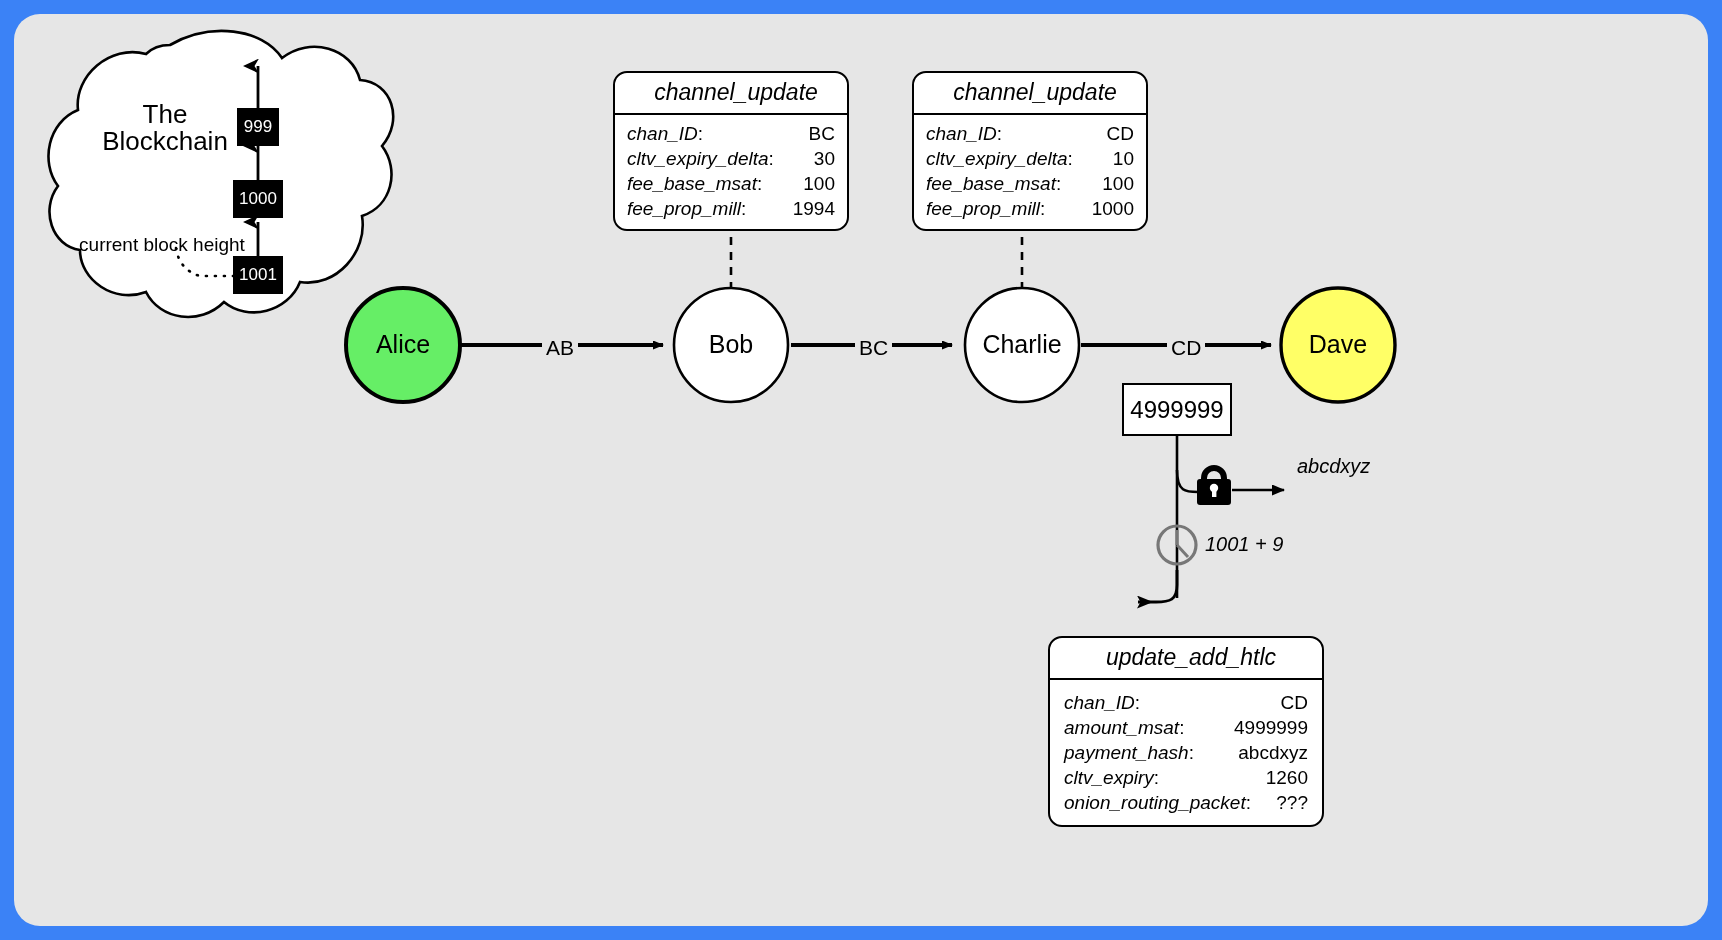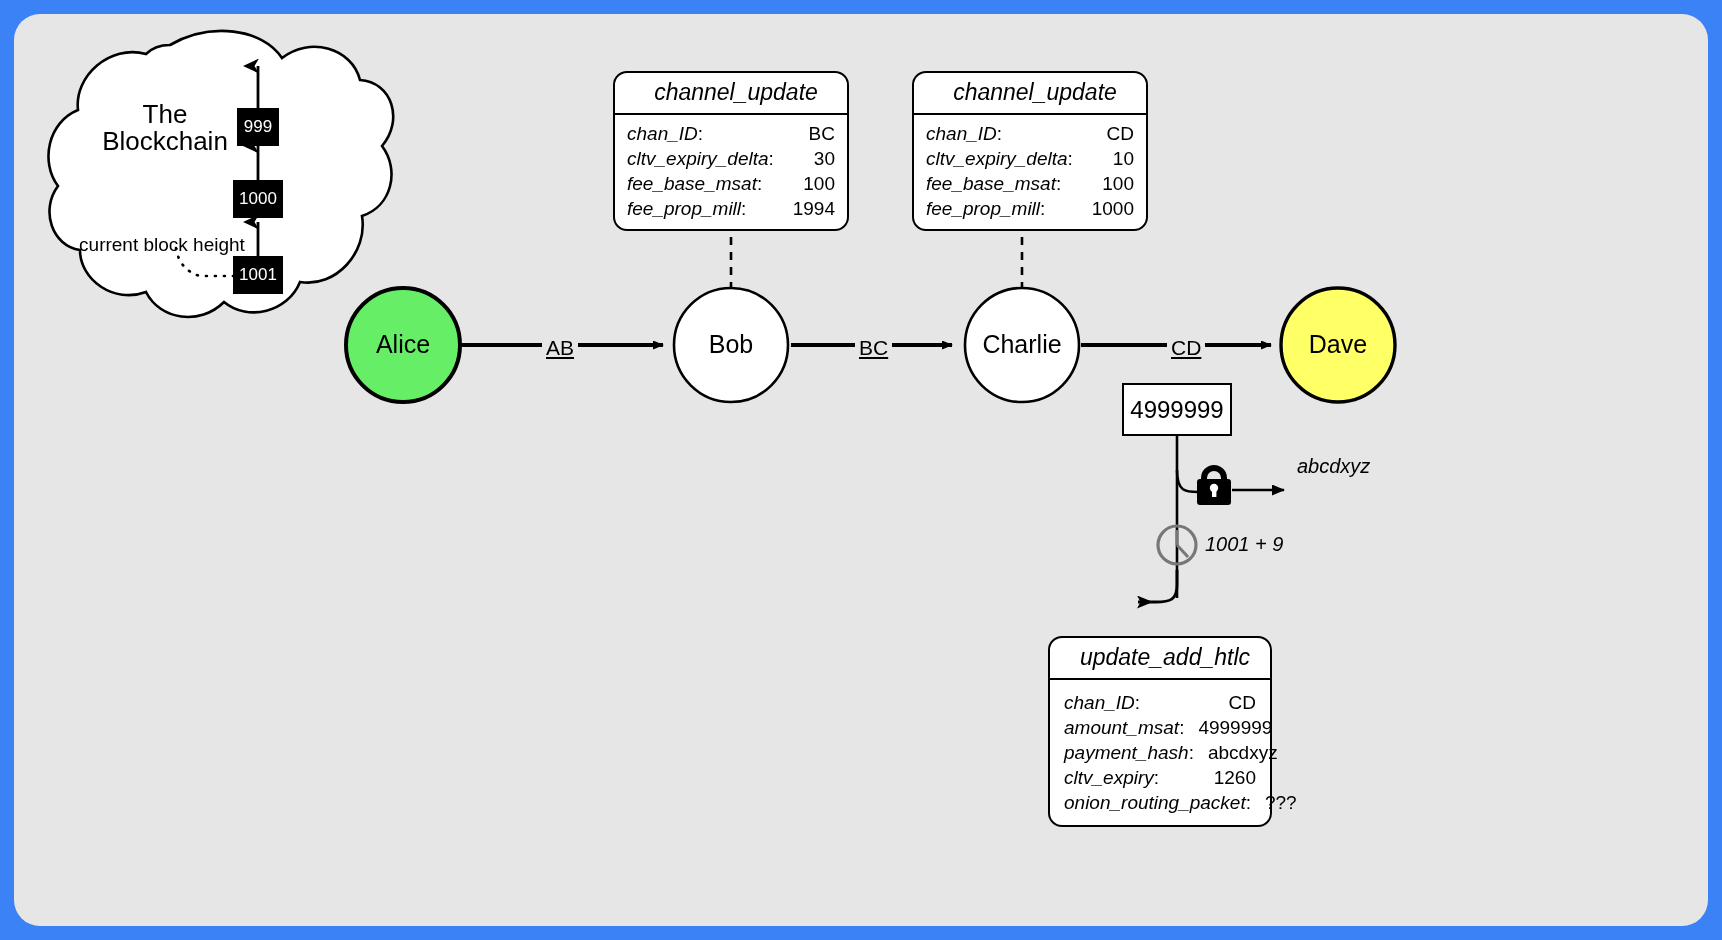--- a/index.html
+++ b/index.html
@@ -102,21 +102,20 @@
     background: #ffffff;
     border: 2.4px solid #000;
     box-sizing: border-box;
     display: flex;
     align-items: center;
     justify-content: center;
     font-size: 24px;
   }
   .lbl-chip {
     background: #e6e6e6;
-    text-decoration: underline;
   }
 </style>
 </head>
 <body>
 
 <div id="canvas">
   <div id="panel"></div>
 
   <svg class="layer" viewBox="0 0 1722 940">
     <defs>
@@ -281,21 +280,21 @@
         <span class="k">fee_prop_mill</span>
         <span class="v">1000</span>
       </div>
     </div>
   </div>
 
   <div class="amount-box" style="left:1122px; top:383px; width:110px; height:53px;">
     <span>4999999</span>
   </div>
 
-  <div class="msgbox" style="left:1048px; top:636px; width:224px;">
+  <div class="msgbox" style="left:1048px; top:636px; width:276px;">
     <div class="title">update_add_htlc</div>
     <div class="rows" style="padding:10px 14px 10px 14px;">
       <div class="row">
         <span class="k">chan_ID</span>
         <span class="v">CD</span>
       </div>
       <div class="row">
         <span class="k">amount_msat</span>
         <span class="v">4999999</span>
       </div>

